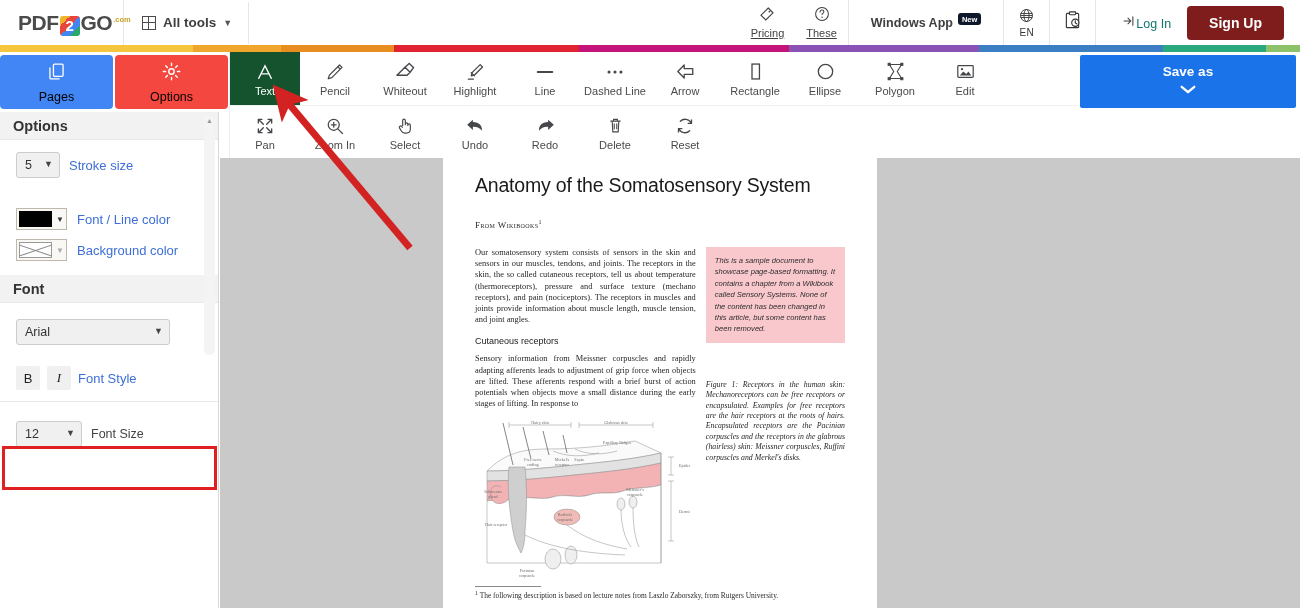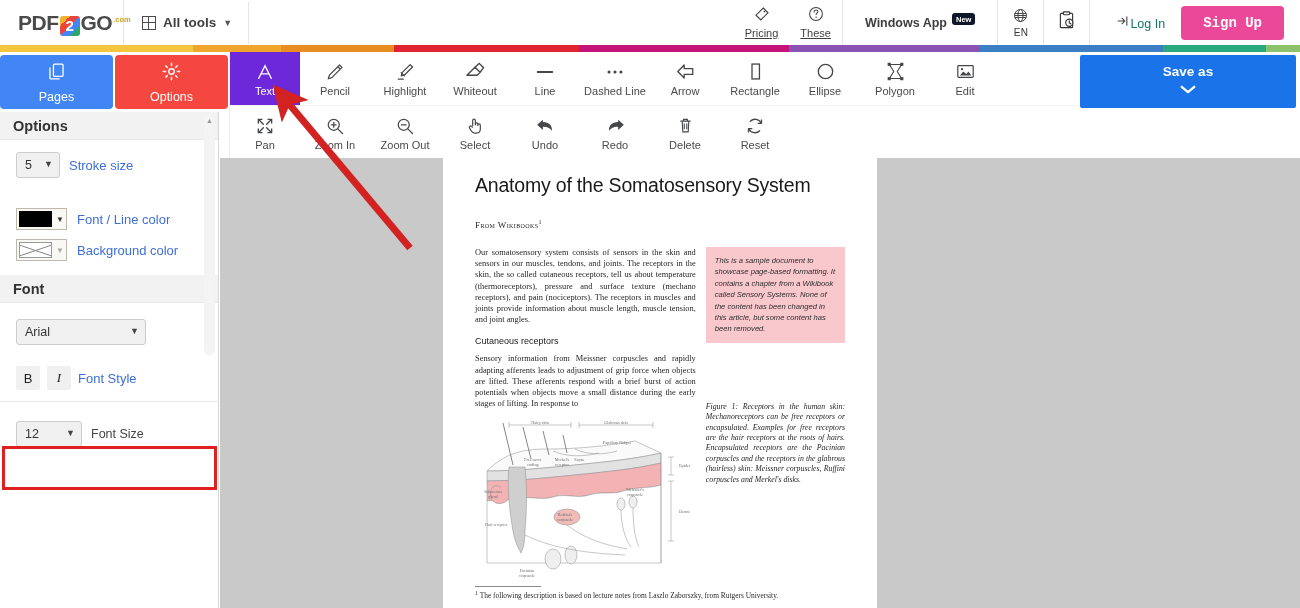--- a/index.html
+++ b/index.html
@@ -63,50 +63,50 @@
   }
 
   .langbox, .histbox {
     display: flex; flex-direction: column; align-items: center; justify-content: center;
     width: 45px; height: 45px; cursor: pointer; gap: 0px;
   }
   .langbox .en { font-size: 10px; color: #333; letter-spacing: .3px; }
 
   .login { display: flex; align-items: flex-end; gap: 0; font-size: 12.5px; color: #0f766e; padding: 0 16px 0 26px; cursor: pointer;}
   .signup {
-    background: #ec4899; color: #fff; font-size: 14px; font-weight: bold;
-    padding: 9px 22px; border-radius: 4px; margin-right: 16px; cursor: pointer; font-family: Liberation Mono, monospace;
+    background: #7f1d1d; color: #fff; font-size: 14px; font-weight: bold;
+    padding: 9px 22px; border-radius: 4px; margin-right: 16px; cursor: pointer;
   }
 
   
   .stripe { position: absolute; top: 45px; left: 0; width: 1300px; height: 7px; display: flex; }
 
   
   .tbzone { position: absolute; top: 52px; left: 0; width: 1300px; height: 106px; background:#fff; }
   .pagesbtn, .optionsbtn {
     position: absolute; top: 3px; width: 113px; height: 54px; border-radius: 4px;
     display: flex; flex-direction: column; align-items: center; justify-content: center;
-    gap: 4px; color: #ffffff; cursor: pointer;
+    gap: 4px; color: #000000; cursor: pointer;
   }
   .pagesbtn { left: 0; }
   .optionsbtn { left: 115px; }
   .pagesbtn .lbl, .optionsbtn .lbl { font-size: 12.5px; }
 
   .tools {
     position: absolute; left: 229px; top: 0; width: 849px; height: 106px;
     border-left: 1px solid #eee;
   }
   .toolrow { display: flex; height: 53px; }
   .tool {
     width: 70px; height: 53px; display: flex; flex-direction: column;
     align-items: center; justify-content: center; gap: 3px; cursor: pointer;
     color: #45474a;
   }
   .tool .lbl { font-size: 11px; color: #4a4a4a; line-height: 1; }
-  .tool.active { background: #6d28d9; }
+  .tool.active { background: #14532d; }
   .tool.active .lbl, .tool.active .ico { color: #fff; }
   .tool .ico { height: 22px; display: flex; align-items: center; justify-content: center; }
   .toolrow2 { border-top: 1px solid #f0f0f0; }
 
   .saveas {
     position: absolute; left: 1080px; top: 3px; width: 216px; height: 53px;
     background: #1a73e8; color: #fff; border-radius: 2px; cursor: pointer;
     display: flex; flex-direction: column; align-items: center; justify-content: center; gap: 2px;
   }
   .saveas .lbl { font-size: 13.5px; font-weight: bold; }
@@ -368,36 +368,36 @@
             <svg width="20" height="20" viewBox="0 0 24 24" fill="none" stroke="#45474a" stroke-width="1.5">
               <path d="M17.5 3.6 20.4 6.5 8.2 18.7 3.9 20.1l1.4-4.3z" stroke-linejoin="round"></path>
               <path d="M15.4 5.7l2.9 2.9"></path>
             </svg>
           </span>
           <span class="lbl">Pencil</span>
         </div>
 
         <div class="tool">
           <span class="ico">
+            <svg width="22" height="22" viewBox="0 0 24 24" fill="none" stroke="#45474a" stroke-width="1.5">
+              <path d="M3.2 15.5 12 6.7l5.6 5.6-3.3 3.2H3.2z" stroke-linejoin="round"></path>
+              <path d="M12 6.7l4.6-4.1 4.7 4.7-3.7 5"></path>
+            </svg>
+          </span>
+          <span class="lbl">Whiteout</span>
+        </div>
+
+        <div class="tool">
+          <span class="ico">
             <svg width="20" height="20" viewBox="0 0 24 24" fill="none" stroke="#45474a" stroke-width="1.5">
               <path d="M18.2 3.2 21 6l-9.6 9.6-3.9 1 1-3.9z" stroke-linejoin="round"></path>
               <path d="M7.4 12.8l3.9 3.9M4 20.6h6" stroke-linecap="round"></path>
             </svg>
           </span>
           <span class="lbl">Highlight</span>
-        </div>
-
-        <div class="tool">
-          <span class="ico">
-            <svg width="22" height="22" viewBox="0 0 24 24" fill="none" stroke="#45474a" stroke-width="1.5">
-              <path d="M3.2 15.5 12 6.7l5.6 5.6-3.3 3.2H3.2z" stroke-linejoin="round"></path>
-              <path d="M12 6.7l4.6-4.1 4.7 4.7-3.7 5"></path>
-            </svg>
-          </span>
-          <span class="lbl">Whiteout</span>
         </div>
 
         <div class="tool">
           <span class="ico">
             <svg width="22" height="22" viewBox="0 0 24 24" stroke="#45474a" stroke-width="2">
               <path d="M4 12h16" stroke-linecap="round"></path>
             </svg>
           </span>
           <span class="lbl">Line</span>
         </div>
@@ -478,29 +478,20 @@
         <div class="tool">
           <span class="ico">
             <svg width="20" height="20" viewBox="0 0 24 24" fill="none" stroke="#45474a" stroke-width="1.5">
               <circle cx="10.5" cy="10.5" r="6.6"></circle>
               <path d="M15.4 15.4 21 21M10.5 7.6v5.8M7.6 10.5h5.8" stroke-linecap="round"></path>
             </svg>
           </span>
           <span class="lbl">Zoom In</span>
         </div>
 
-        <div class="tool">
-          <span class="ico">
-            <svg width="20" height="20" viewBox="0 0 24 24" fill="none" stroke="#45474a" stroke-width="1.5">
-              <circle cx="10.5" cy="10.5" r="6.6"></circle>
-              <path d="M15.4 15.4 21 21M7.6 10.5h5.8" stroke-linecap="round"></path>
-            </svg>
-          </span>
-          <span class="lbl">Zoom Out</span>
-        </div>
 
         <div class="tool">
           <span class="ico">
             <svg width="20" height="20" viewBox="0 0 24 24" fill="none" stroke="#45474a" stroke-width="1.4">
               <path d="M9.2 12V5.4a1.6 1.6 0 0 1 3.2 0V11m0-1.2a1.5 1.5 0 0 1 3 0V12m0-1a1.5 1.5 0 0 1 3 0v4.6c0 2.8-2 4.9-4.8 4.9h-1.9c-2.3 0-3.4-1.3-4.3-2.8l-2-3.4a1.6 1.6 0 0 1 2.6-1.8l1.2 1.5" stroke-linejoin="round"></path>
             </svg>
           </span>
           <span class="lbl">Select</span>
         </div>
 
@@ -583,21 +574,21 @@
           <span class="sw-cv dim">▼</span>
         </span>
         <span class="bluelbl">Background color</span>
       </div>
     </div>
 
     <div class="sb-head">Font</div>
     <div class="sb-body" style="padding-top:16px">
       <div class="sb-row">
         <span class="selwrap">
-          <select class="sel" style="width:130px">
+          <select class="sel" style="width:154px">
             <option>Arial</option>
           </select>
           <span class="cv">▼</span>
         </span>
       </div>
       <div class="bi-row" style="margin-top:21px">
         <span class="bi-btn">B</span>
         <span class="bi-btn it">I</span>
         <span class="bluelbl">Font Style</span>
       </div>
@@ -691,21 +682,21 @@
                   <text x="52" y="164">corpuscle</text>
                   <text x="204" y="54" text-anchor="start">Epidermis</text>
                   <text x="204" y="100" text-anchor="start">Dermis</text>
                 </g>
               </svg>
             </div>
           </div>
 
           <div class="col-r">
             <div class="pinknote">This is a sample document to showcase page-based formatting. It contains a chapter from a Wikibook called Sensory Systems. None of the content has been changed in this article, but some content has been removed.</div>
-            <div class="figcap" style="margin-top:59px">Figure 1: Receptors in the human skin: Mechanoreceptors can be free receptors or encapsulated. Examples for free receptors are the hair receptors at the roots of hairs. Encapsulated receptors are the Pacinian corpuscles and the receptors in the glabrous (hairless) skin: Meissner corpuscles, Ruffini corpuscles and Merkel's disks.</div>
+            <div class="figcap" style="margin-top:37px">Figure 1: Receptors in the human skin: Mechanoreceptors can be free receptors or encapsulated. Examples for free receptors are the hair receptors at the roots of hairs. Encapsulated receptors are the Pacinian corpuscles and the receptors in the glabrous (hairless) skin: Meissner corpuscles, Ruffini corpuscles and Merkel's disks.</div>
           </div>
         </div>
       </div>
 
       <div class="footnote">
         <div class="rule"></div>
         <div class="txt">
           <sup>1</sup>
           <span>The following description is based on lecture notes from Laszlo Zaborszky, from Rutgers University.</span>
         </div>

